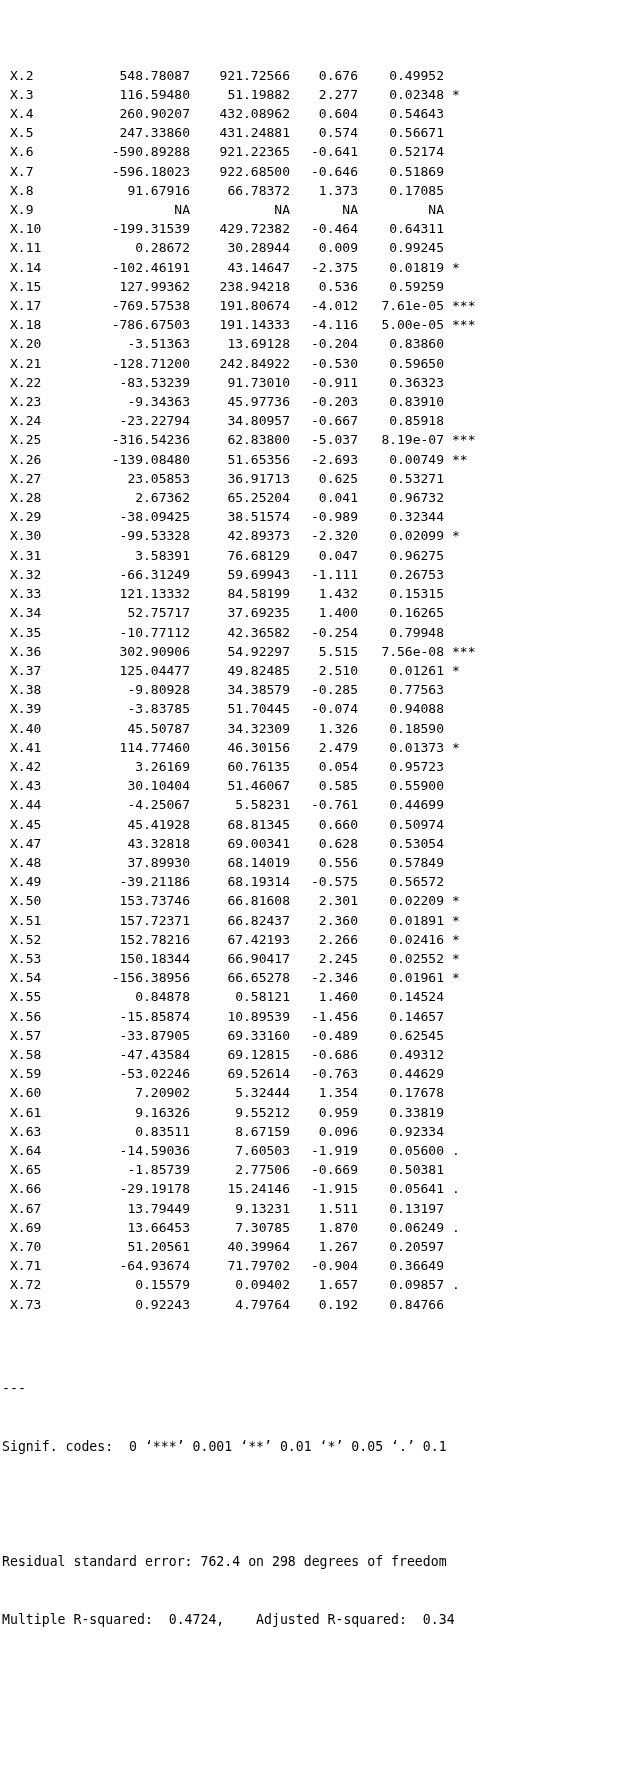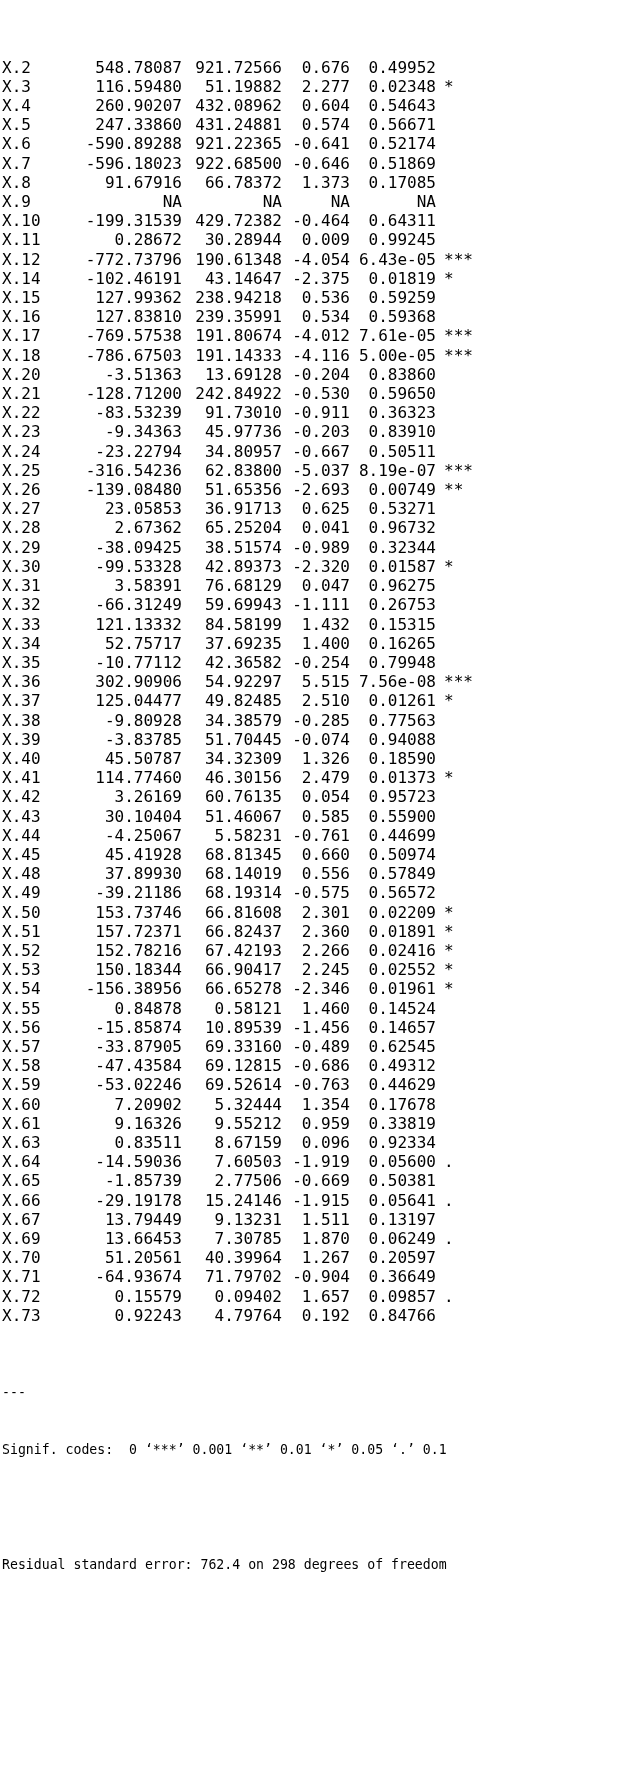--- a/index.html
+++ b/index.html
@@ -22,23 +22,23 @@
     padding: 0;
     box-sizing: border-box;
     position: relative;
     white-space: pre;
     overflow: hidden;
   }
   .coef-table {
     border-collapse: collapse;
     border-spacing: 0;
     font-family: "DejaVu Sans Mono", "Liberation Mono", monospace;
-    font-size: 16px;
+    font-size: 13px;
     line-height: 19.2px;
-    margin: 0;
+    margin: 8px;
     padding: 0;
   }
   .coef-table td {
     padding: 0;
     margin: 0;
     height: 19.2px;
     white-space: pre;
     font-variant-numeric: tabular-nums;
   }
   td.c-name  { width: 62px; text-align: left;  padding-left: 2px; }
@@ -136,49 +136,33 @@
       </tr>
       <tr>
         <td class="c-name">X.11</td>
         <td class="c-est">0.28672</td>
         <td class="c-se">30.28944</td>
         <td class="c-t">0.009</td>
         <td class="c-p">0.99245</td>
         <td class="c-sig"></td>
       </tr>
       <tr>
-        <td class="c-name">X.12</td>
-        <td class="c-est">-772.73796</td>
-        <td class="c-se">190.61348</td>
-        <td class="c-t">-4.054</td>
-        <td class="c-p">6.43e-05</td>
-        <td class="c-sig">***</td>
-      </tr>
-      <tr>
         <td class="c-name">X.14</td>
         <td class="c-est">-102.46191</td>
         <td class="c-se">43.14647</td>
         <td class="c-t">-2.375</td>
         <td class="c-p">0.01819</td>
         <td class="c-sig">*</td>
       </tr>
       <tr>
         <td class="c-name">X.15</td>
         <td class="c-est">127.99362</td>
         <td class="c-se">238.94218</td>
         <td class="c-t">0.536</td>
         <td class="c-p">0.59259</td>
-        <td class="c-sig"></td>
-      </tr>
-      <tr>
-        <td class="c-name">X.16</td>
-        <td class="c-est">127.83810</td>
-        <td class="c-se">239.35991</td>
-        <td class="c-t">0.534</td>
-        <td class="c-p">0.59368</td>
         <td class="c-sig"></td>
       </tr>
       <tr>
         <td class="c-name">X.17</td>
         <td class="c-est">-769.57538</td>
         <td class="c-se">191.80674</td>
         <td class="c-t">-4.012</td>
         <td class="c-p">7.61e-05</td>
         <td class="c-sig">***</td>
       </tr>
@@ -220,21 +204,21 @@
         <td class="c-se">45.97736</td>
         <td class="c-t">-0.203</td>
         <td class="c-p">0.83910</td>
         <td class="c-sig"></td>
       </tr>
       <tr>
         <td class="c-name">X.24</td>
         <td class="c-est">-23.22794</td>
         <td class="c-se">34.80957</td>
         <td class="c-t">-0.667</td>
-        <td class="c-p">0.50511</td>
+        <td class="c-p">0.85918</td>
         <td class="c-sig"></td>
       </tr>
       <tr>
         <td class="c-name">X.25</td>
         <td class="c-est">-316.54236</td>
         <td class="c-se">62.83800</td>
         <td class="c-t">-5.037</td>
         <td class="c-p">8.19e-07</td>
         <td class="c-sig">***</td>
       </tr>
@@ -268,21 +252,21 @@
         <td class="c-se">38.51574</td>
         <td class="c-t">-0.989</td>
         <td class="c-p">0.32344</td>
         <td class="c-sig"></td>
       </tr>
       <tr>
         <td class="c-name">X.30</td>
         <td class="c-est">-99.53328</td>
         <td class="c-se">42.89373</td>
         <td class="c-t">-2.320</td>
-        <td class="c-p">0.01587</td>
+        <td class="c-p">0.02099</td>
         <td class="c-sig">*</td>
       </tr>
       <tr>
         <td class="c-name">X.31</td>
         <td class="c-est">3.58391</td>
         <td class="c-se">76.68129</td>
         <td class="c-t">0.047</td>
         <td class="c-p">0.96275</td>
         <td class="c-sig"></td>
       </tr>
@@ -389,20 +373,28 @@
         <td class="c-t">-0.761</td>
         <td class="c-p">0.44699</td>
         <td class="c-sig"></td>
       </tr>
       <tr>
         <td class="c-name">X.45</td>
         <td class="c-est">45.41928</td>
         <td class="c-se">68.81345</td>
         <td class="c-t">0.660</td>
         <td class="c-p">0.50974</td>
+        <td class="c-sig"></td>
+      </tr>
+      <tr>
+        <td class="c-name">X.47</td>
+        <td class="c-est">43.32818</td>
+        <td class="c-se">69.00341</td>
+        <td class="c-t">0.628</td>
+        <td class="c-p">0.53054</td>
         <td class="c-sig"></td>
       </tr>
       <tr>
         <td class="c-name">X.48</td>
         <td class="c-est">37.89930</td>
         <td class="c-se">68.14019</td>
         <td class="c-t">0.556</td>
         <td class="c-p">0.57849</td>
         <td class="c-sig"></td>
       </tr>
@@ -590,19 +582,20 @@
         <td class="c-p">0.84766</td>
         <td class="c-sig"></td>
       </tr>
     </tbody>
   </table>
 
   <div class="plain-line">---</div>
   <div class="plain-line">Signif. codes:  0 ‘***’ 0.001 ‘**’ 0.01 ‘*’ 0.05 ‘.’ 0.1</div>
   <div class="blank-line"></div>
   <div class="plain-line">Residual standard error: 762.4 on 298 degrees of freedom</div>
+  <div class="plain-line">Multiple R-squared:  0.4724,	Adjusted R-squared:  0.34</div>
   
 
   
   
   
 
 </div>
 
 </body></html>

